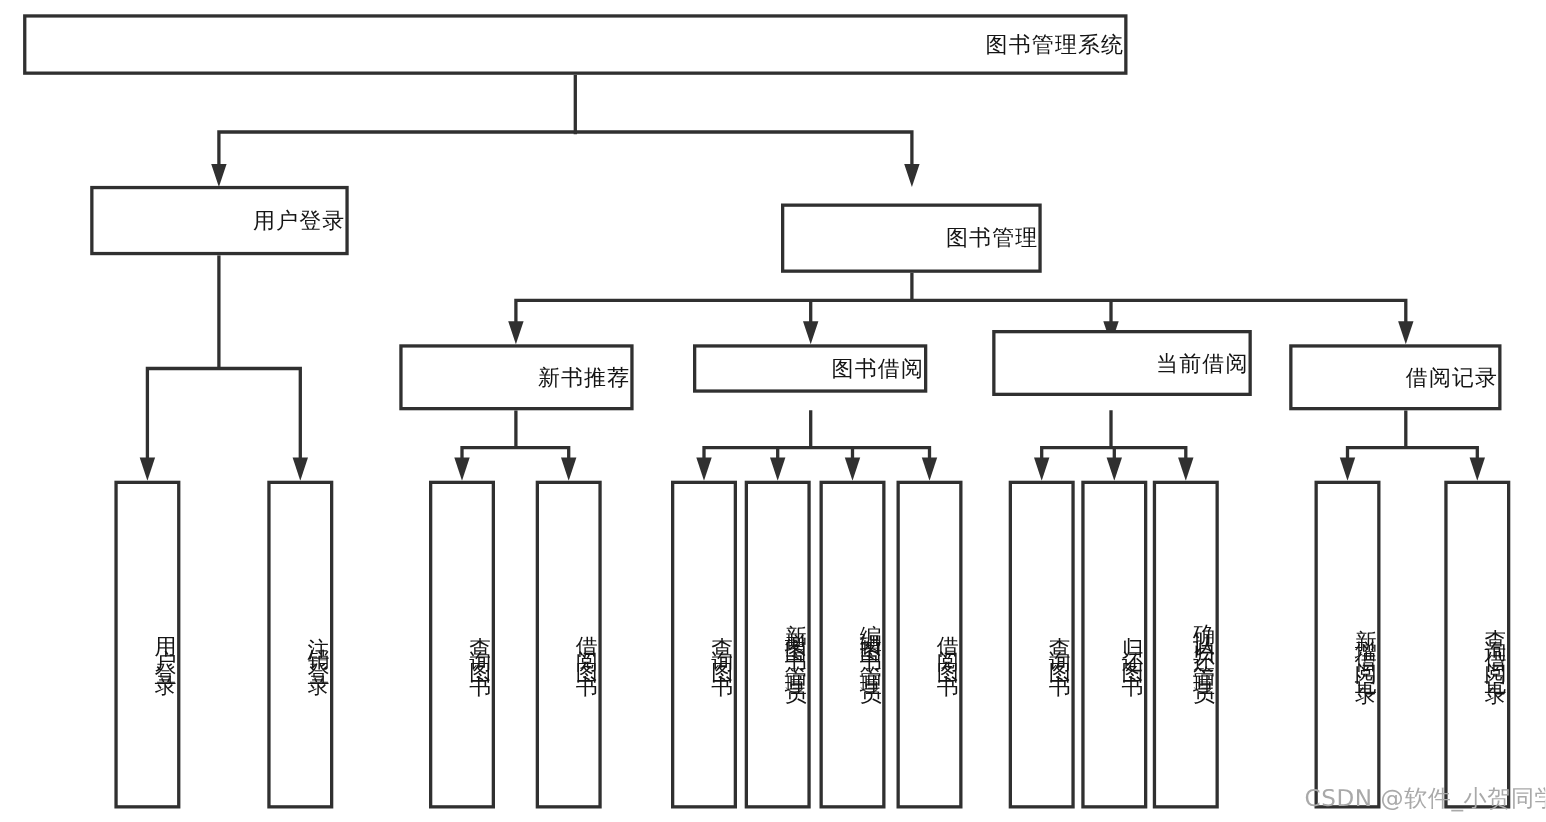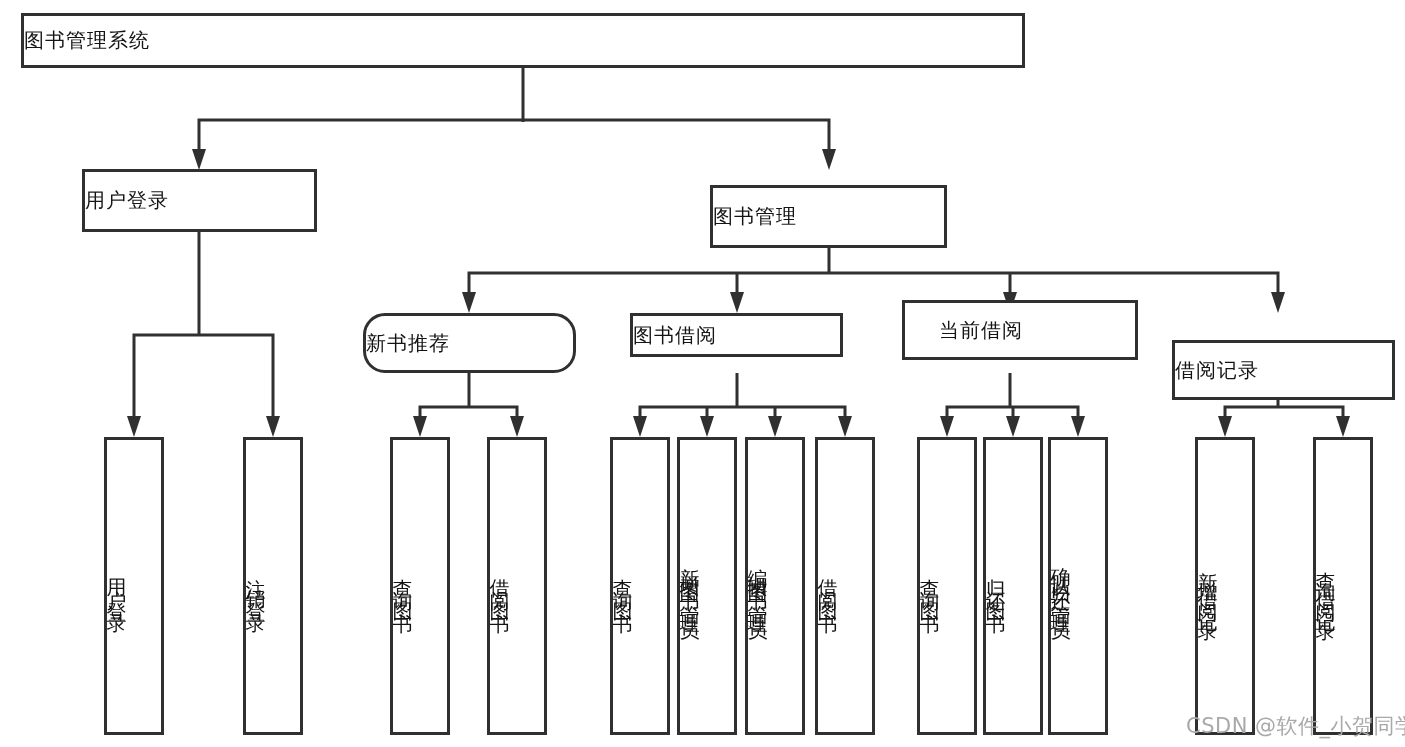--- a/index.html
+++ b/index.html
@@ -18,21 +18,21 @@
   }
   .connectors{
     position:absolute;left:0;top:0;width:1405px;height:747px;
     pointer-events:none;
   }
   .node{
     position:absolute;
     box-sizing:border-box;
     background:#fff;
     border:3px solid var(--line);
-    display:flex;align-items:center;justify-content:flex-start;
+    display:flex;align-items:center;justify-content:flex-end;
     color:var(--text);
     z-index:2;
   }
   .h-box{font-size:20px;letter-spacing:1px;}
   .v-box{width:60px;height:298px;top:437px;}
   .v-box .v-label{
     writing-mode:vertical-rl;
     text-orientation:mixed;
     font-size:20px;
     letter-spacing:0.58em;
@@ -45,24 +45,24 @@
     font-size:21px;
     color:var(--wm);
     white-space:nowrap;
     z-index:6;
     letter-spacing:0.5px;
   }
   
   #root-box   {left:21px;  top:13px;  width:1004px;height:55px;}
   #login-box  {left:82px;  top:169px; width:235px; height:63px;}
   #mgmt-box   {left:710px; top:169px; width:237px; height:63px;margin-top:16px;}
-  #rec-box    {left:363px; top:313px; width:213px; height:60px;border-radius:22px;}
+  #rec-box    {left:363px; top:313px; width:213px; height:60px;}
   #borrow-box {left:630px; top:313px; width:213px; height:44px;}
   #current-box{left:902px; top:300px; width:236px; height:60px;padding-left:34px;}
-  #records-box{left:1172px;top:313px; width:223px; height:60px;margin-top:27px;}
+  #records-box{left:1172px;top:313px; width:193px; height:60px;}
   #leaf-login-0  {left:104px;}
   #leaf-login-1  {left:243px;}
   #leaf-rec-0    {left:390px;}
   #leaf-rec-1    {left:487px;}
   #leaf-borrow-0 {left:610px;}
   #leaf-borrow-1 {left:677px;}
   #leaf-borrow-2 {left:745px;}
   #leaf-borrow-3 {left:815px;}
   #leaf-current-0{left:917px;}
   #leaf-current-1{left:983px;}

